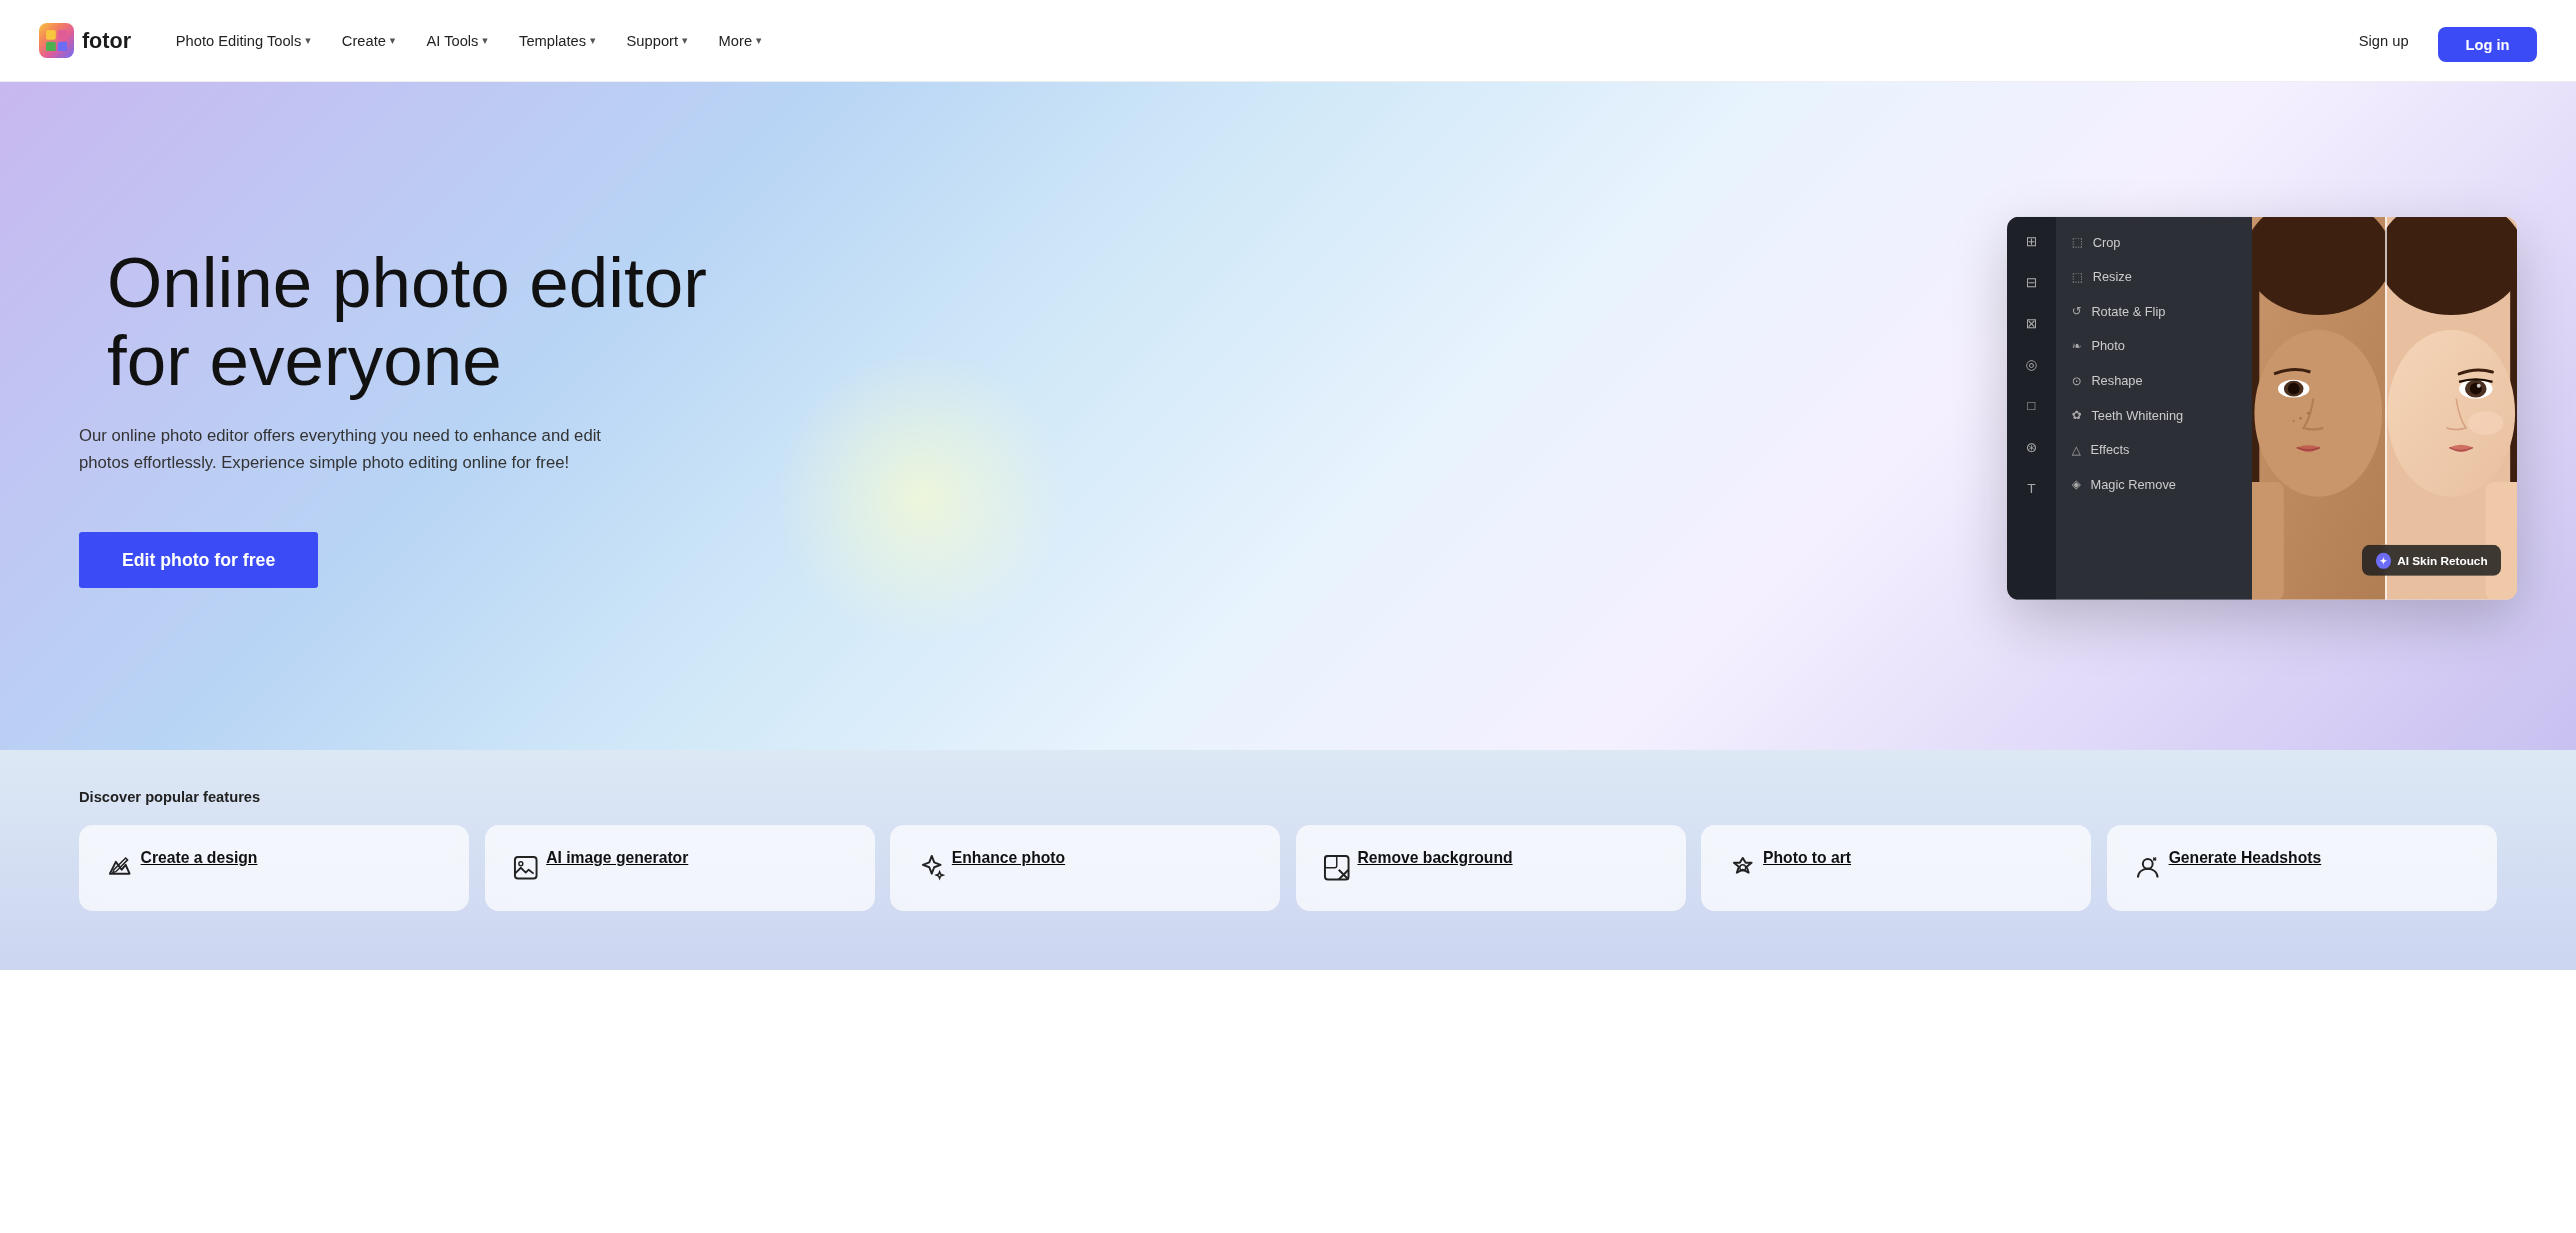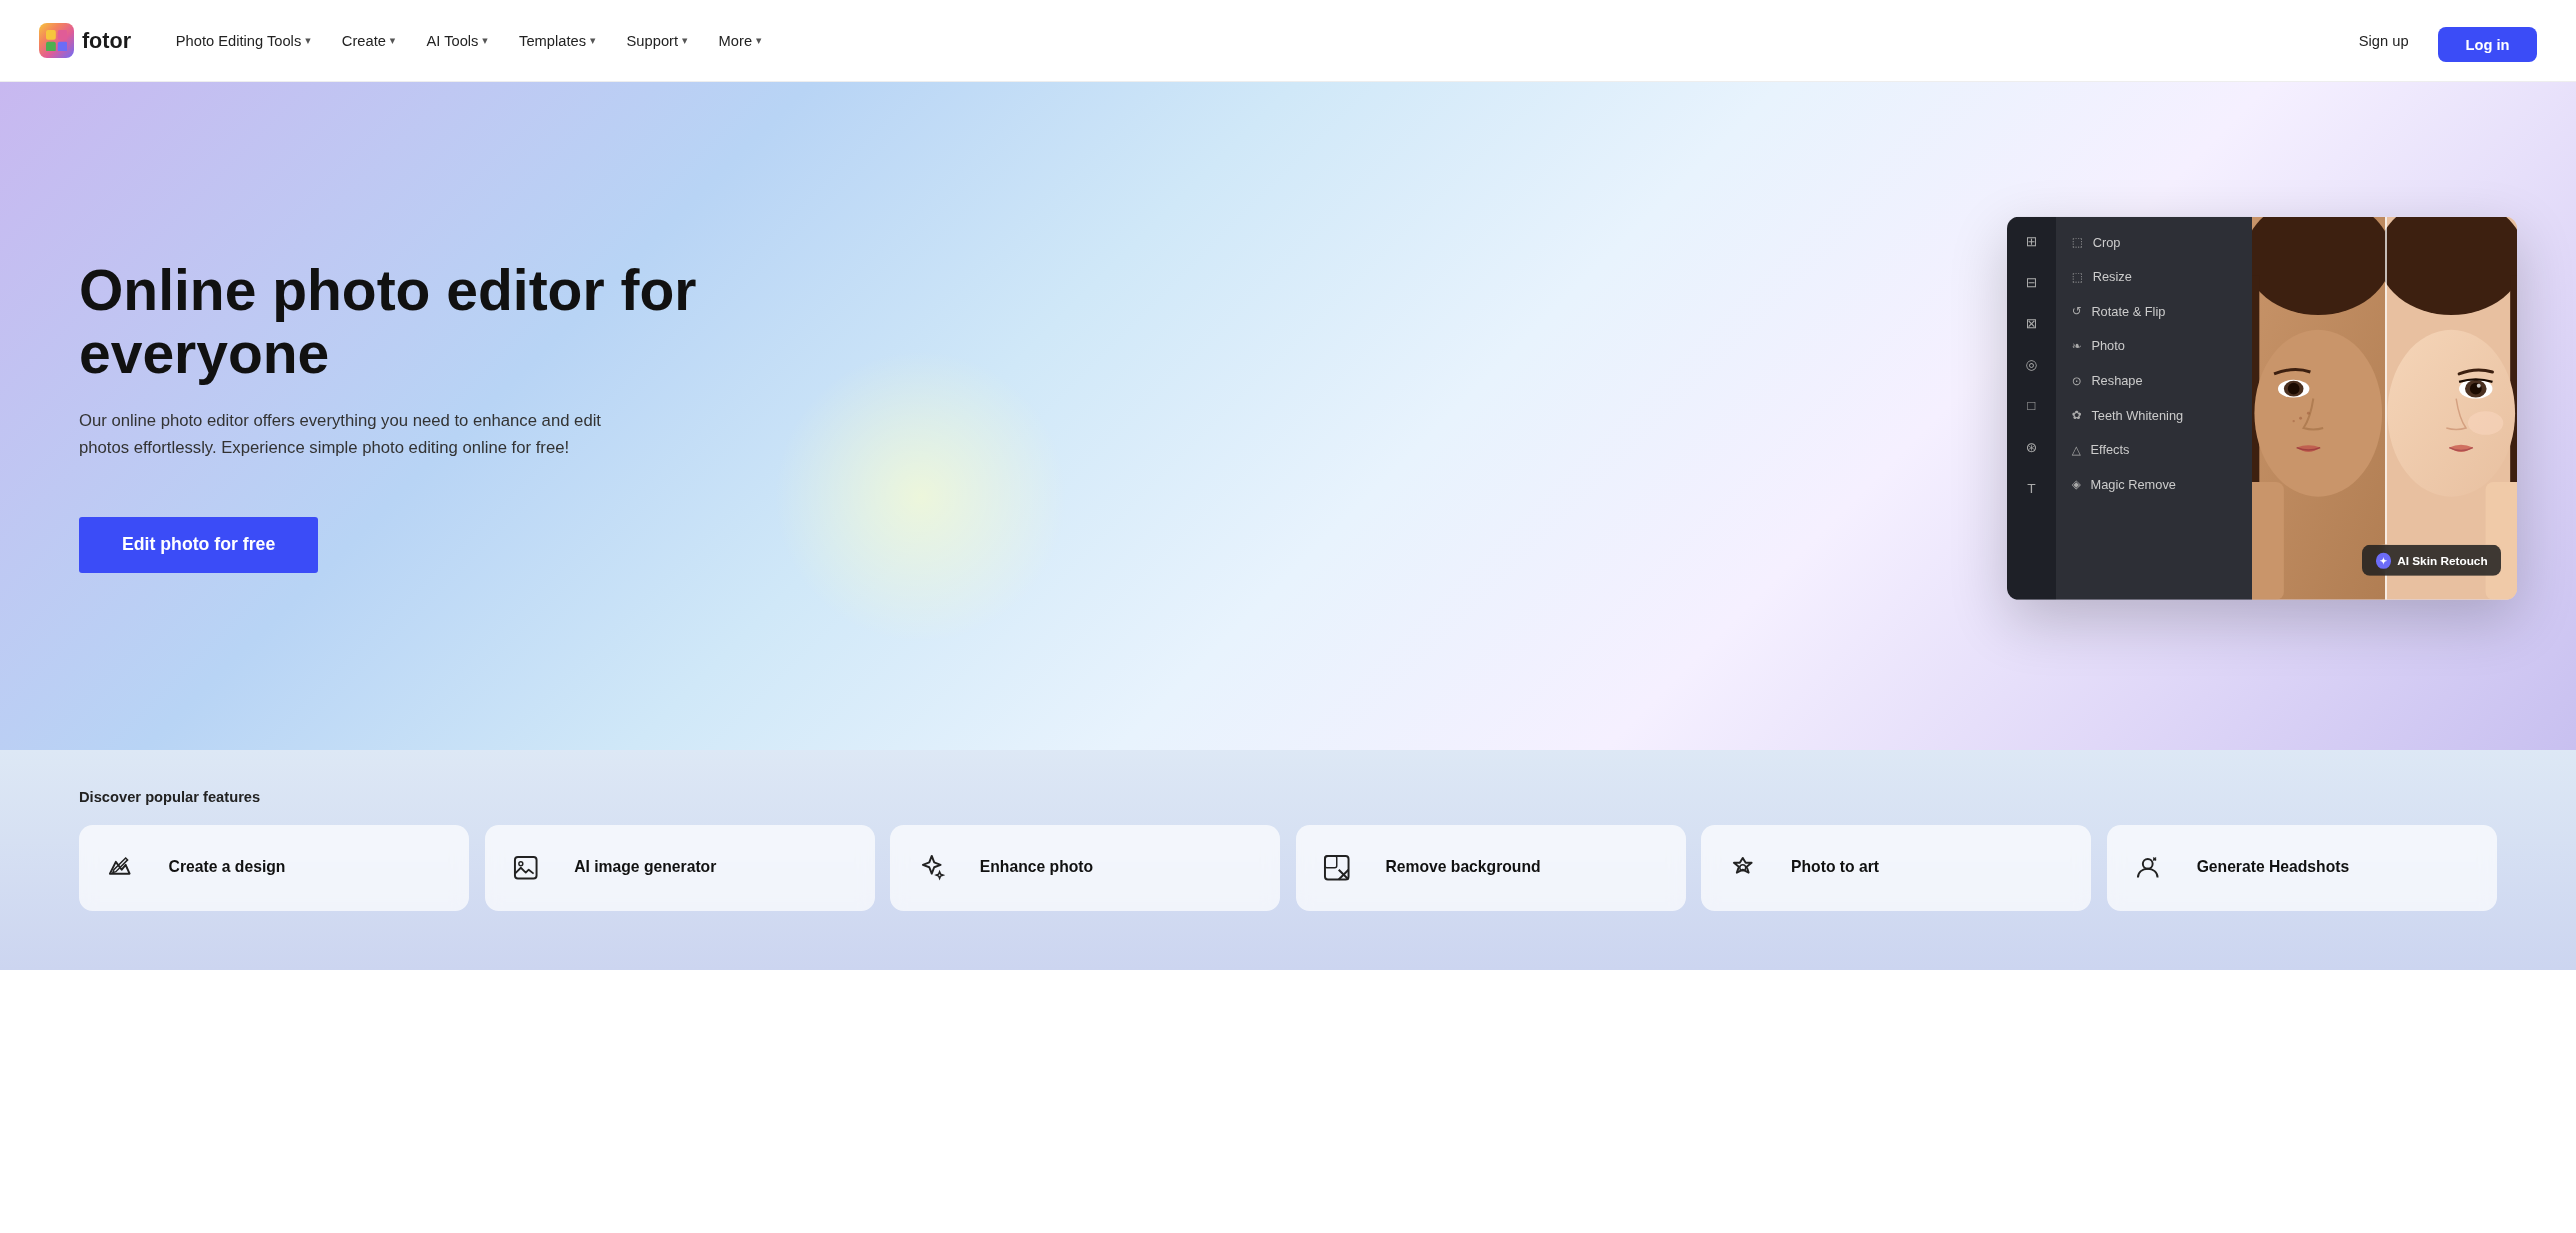--- a/index.html
+++ b/index.html
@@ -100,25 +100,26 @@
       height: 295px;
       background: radial-gradient(circle, rgba(255,255,200,0.6) 0%, transparent 70%);
       pointer-events: none;
     }
     .hero-content {
       max-width: 628px;
       position: relative;
       z-index: 2;
     }
     .hero-title {
-      font-size: 57px;
-      font-weight: 700;
+      font-size: 71px;
+      font-weight: 400;
       line-height: 1.1;
       color: #111;
       margin-bottom: 23.6px;
+      margin-left: 28px;
     }
     .hero-subtitle {
       font-size: 16.7px;
       line-height: 1.6;
       color: #333;
       max-width: 550px;
       margin-bottom: 55px;
     }
     .btn-cta {
       display: inline-block;
@@ -247,26 +248,26 @@
     }
     .features-grid {
       display: flex;
       gap: 15.7px;
     }
     .feature-card {
       background: rgba(255,255,255,0.7);
       border-radius: 13.7px;
       padding: 23.6px 21.6px;
       display: flex;
-      align-items: center;
-      gap: 29px;
+      gap: 1px;
       flex: 1;
       cursor: pointer;
       transition: background 0.2s;
       backdrop-filter: blur(7.9px);
+      text-decoration: underline;
     }
     .feature-icon {
       width: 39px;
       height: 39px;
       flex-shrink: 0;
       display: flex;
       align-items: center;
       justify-content: center;
       font-size: 21.6px;
       color: #333;

